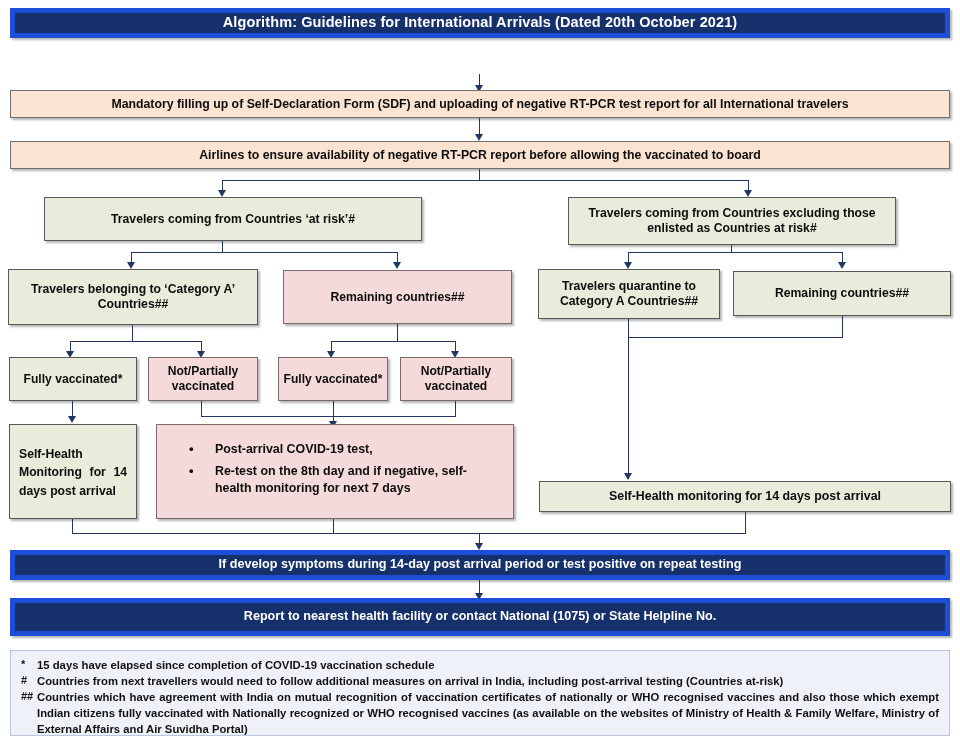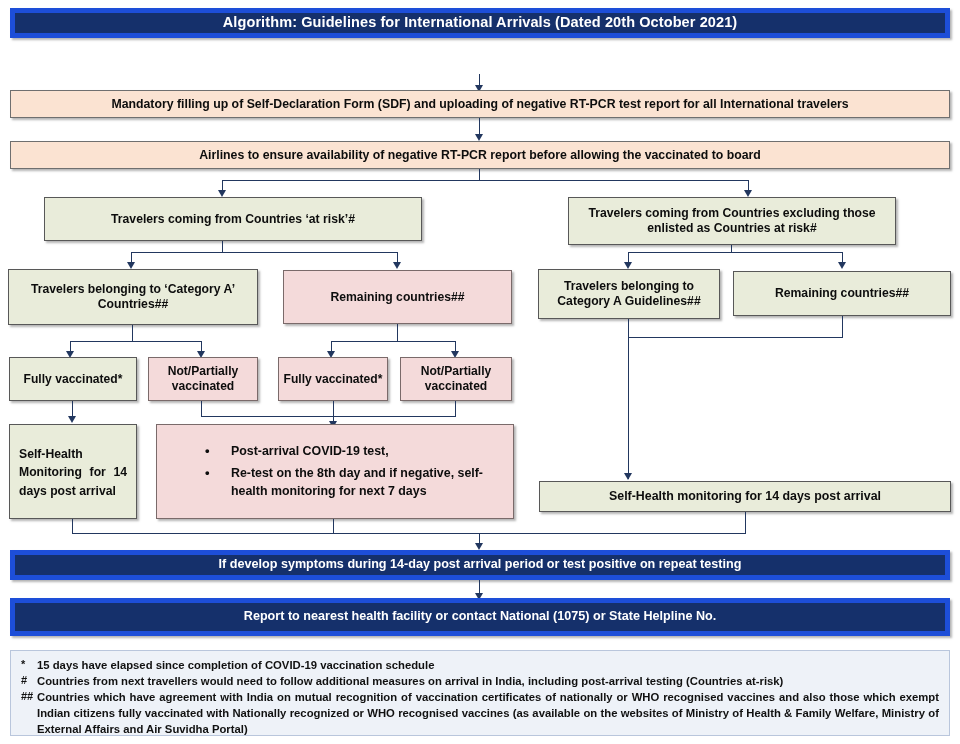--- a/index.html
+++ b/index.html
@@ -75,21 +75,21 @@
     line-height: 1.52;
   }
   .bullets {
     display: block;
     text-align: left;
     padding: 9px 10px 9px 14px;
     font-size: 12.4px;
     line-height: 1.45;
   }
   .bullets ul {
-    margin: 16px;
+    margin: 0;
     padding: 0 0 0 18px;
     list-style: none;
   }
   .bullets li {
     position: relative;
     margin: 0 0 4px 0;
     padding-left: 26px;
   }
   .bullets li:before {
     content: "\2022";
@@ -203,21 +203,21 @@
 
   <div class="box olive cat-box" style="left:8px; top:269px; width:250px; height:56px; padding:0 0;">
     <span>Travelers belonging to ‘Category A’ Countries##</span>
   </div>
 
   <div class="box pink cat-box" style="left:283px; top:270px; width:229px; height:54px; padding:0 8px;">
     <span>Remaining countries##</span>
   </div>
 
   <div class="box olive cat-box" style="left:538px; top:269px; width:182px; height:50px; padding:0 7px;">
-    <span>Travelers belonging to Category A Guidelines##</span>
+    <span>Travelers quarantine to Category A Countries##</span>
   </div>
 
   <div class="box olive cat-box" style="left:733px; top:271px; width:218px; height:45px; padding:0 7px;">
     <span>Remaining countries##</span>
   </div>
 
   <div class="vline" style="left:132px; top:325px; height:17px;"></div>
   <div class="hline" style="left:70px; top:341px; width:132px;"></div>
   <div class="vline" style="left:70px; top:341px; height:12px;"></div>
   <div class="arrow" style="left:66px; top:351px;"></div>

